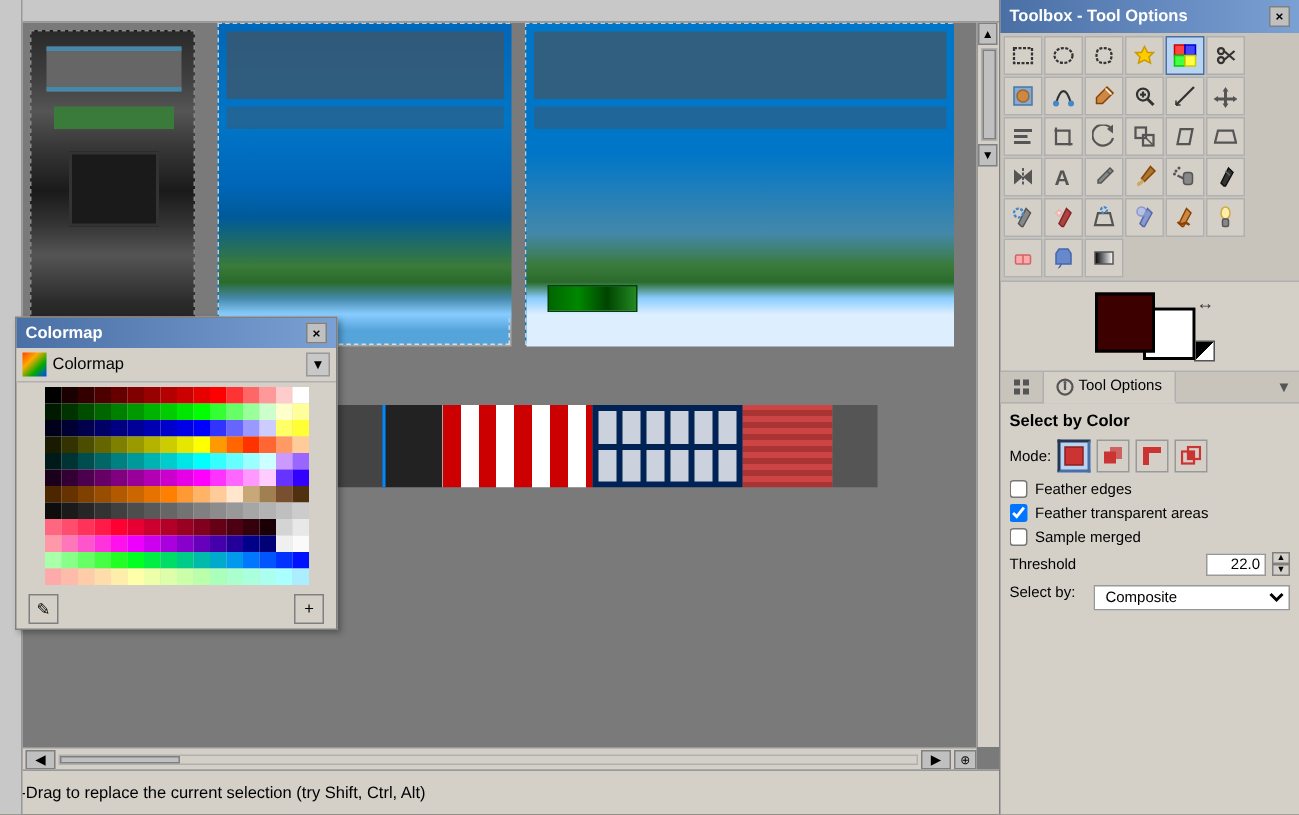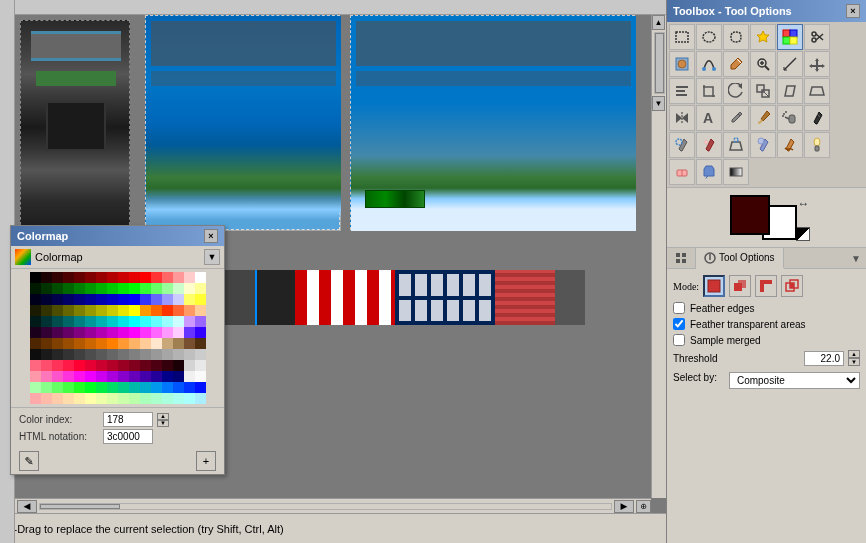--- a/index.html
+++ b/index.html
@@ -89,21 +89,21 @@
       width: 15px;
       bottom: 45px;
       background: #d4d0c8;
       border-left: 1px solid #999;
     }
 
     
     .colormap-panel {
       position: absolute;
       left: 10px;
-      top: 225px;
+      top: 211px;
       width: 215px;
       background: #d4d0c8;
       border: 1px solid #808080;
       box-shadow: 2px 2px 4px rgba(0,0,0,0.3);
       z-index: 100;
     }
 
     .panel-titlebar {
       background: linear-gradient(to right, #4a6fa5, #7ba0d4);
       color: white;
@@ -680,34 +680,20 @@
           <div style="background:#bbffaa"></div>
           <div style="background:#aaffbb"></div>
           <div style="background:#aaffcc"></div>
         <div style="background:#aaffdd"></div>
           <div style="background:#aaffee"></div>
           <div style="background:#aaffff"></div>
           <div style="background:#aaeeff"></div>
       </div>
     </div>
 
-    <div class="colormap-info">
-      <div class="info-row">
-        <span class="info-label">Color index:</span>
-        <input class="info-input" type="text" value="178" style="">
-        <div class="spinner-btns">
-          <div class="spinner-btn">▲</div>
-          <div class="spinner-btn">▼</div>
-        </div>
-      </div>
-      <div class="info-row">
-        <span class="info-label">HTML notation:</span>
-        <input class="info-input" type="text" value="3c0000" style="">
-      </div>
-    </div>
     <div class="colormap-bottom">
       <div class="bottom-icon-btn">✎</div>
       <div class="bottom-icon-btn">+</div>
     </div>
   </div>
 </div>
 
 <div class="toolbox-panel">
   <div class="toolbox-titlebar">
     <span>Toolbox - Tool Options</span>
@@ -972,23 +958,24 @@
           <line x1="6" y1="4" x2="6" y2="8" stroke="#555" stroke-width="1.5"></line>
           <circle cx="6" cy="3" r="1" fill="#555"></circle>
         </svg>
       <span>Tool Options</span>
     </div>
     <div style="flex:1;"></div>
     <div style="width:20px; height:20px; display:flex; align-items:center; justify-content:center; font-size:10px; cursor:pointer; color:#555;">▼</div>
   </div>
 
   <div class="tool-options-content">
+    <div class="options-title">Select by Color</div>
 
     <div style="display:flex; align-items:center; gap:4px; margin-bottom:5px;">
-      <span style="font-size:10px;font-family:Liberation Serif, serif;">Mode:</span>
+      <span style="font-size:10px;">Mode:</span>
       <div style="width:22px; height:22px; background:#b8d4f0; border:2px inset #4a6fa5; display:flex; align-items:center; justify-content:center; cursor:pointer;">
         <svg width="14" height="14" viewBox="0 0 14 14">
             <rect x="1" y="1" width="12" height="12" fill="#cc3333" stroke="#882222" stroke-width="1"></rect>
           </svg>
       </div>
       <div style="width:22px; height:22px; background:#d4d0c8; border:1px solid #999; display:flex; align-items:center; justify-content:center; cursor:pointer;">
         <svg width="14" height="14" viewBox="0 0 14 14">
             <rect x="1" y="4" width="8" height="8" fill="#cc3333"></rect>
             <rect x="5" y="1" width="8" height="8" fill="#cc3333" opacity="0.7"></rect>
           </svg>

